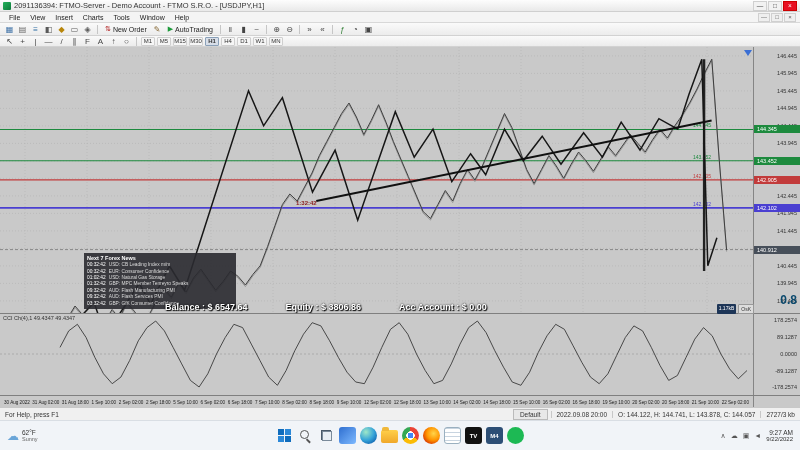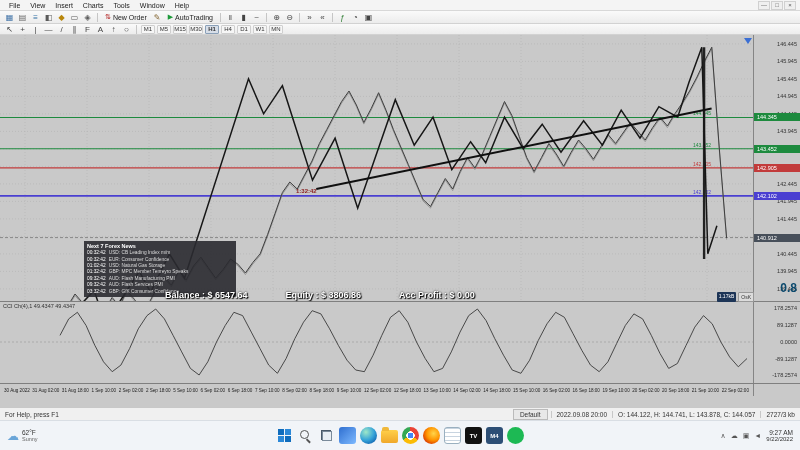--- a/index.html
+++ b/index.html
@@ -95,20 +95,29 @@
   .clock-time{font-size:6.5px;color:#333;}
   .clock-date{font-size:6px;color:#333;}
 
   svg{display:block;}
 </style>
 </head>
 <body>
 
 <div class="screen">
 
+  <div class="titlebar">
+    <span class="app-icon"></span>
+    <span class="title-text">2091136394: FTMO-Server - Demo Account - FTMO S.R.O. - [USDJPY,H1]</span>
+    <span class="win-controls">
+        <span class="w-btn">—</span>
+        <span class="w-btn">□</span>
+        <span class="w-btn close">×</span>
+      </span>
+  </div>
 
   <div class="menubar">
     <span style="display:flex;">
         <span class="menu-item">File</span>
         <span class="menu-item">View</span>
         <span class="menu-item">Insert</span>
         <span class="menu-item">Charts</span>
         <span class="menu-item">Tools</span>
         <span class="menu-item">Window</span>
         <span class="menu-item">Help</span>
@@ -256,21 +265,21 @@
               <div class="news-row">
                 <span class="news-time">03:32:42</span>
                 <span class="news-text">GBP: GfK Consumer Confidence</span>
               </div>
             </div>
         </div>
 
         <div class="balance-overlay">
           <span>Balance : $ 6547.64</span>
           <span>Equity : $ 3806.86</span>
-          <span>Acc Profit : $ 0.00</span>
+          <span>Acc Account : $ 0.00</span>
         </div>
       </div>
 
       <div class="price-scale">
           <span class="pscale-label" style="top: 5.925px;">146.445</span>
           <span class="pscale-label" style="top: 23.425px;">145.945</span>
           <span class="pscale-label" style="top: 40.925px;">145.445</span>
           <span class="pscale-label" style="top: 58.425px;">144.945</span>
           <span class="pscale-label" style="top: 75.925px;">144.445</span>
           <span class="pscale-label" style="top: 93.425px;">143.945</span>

